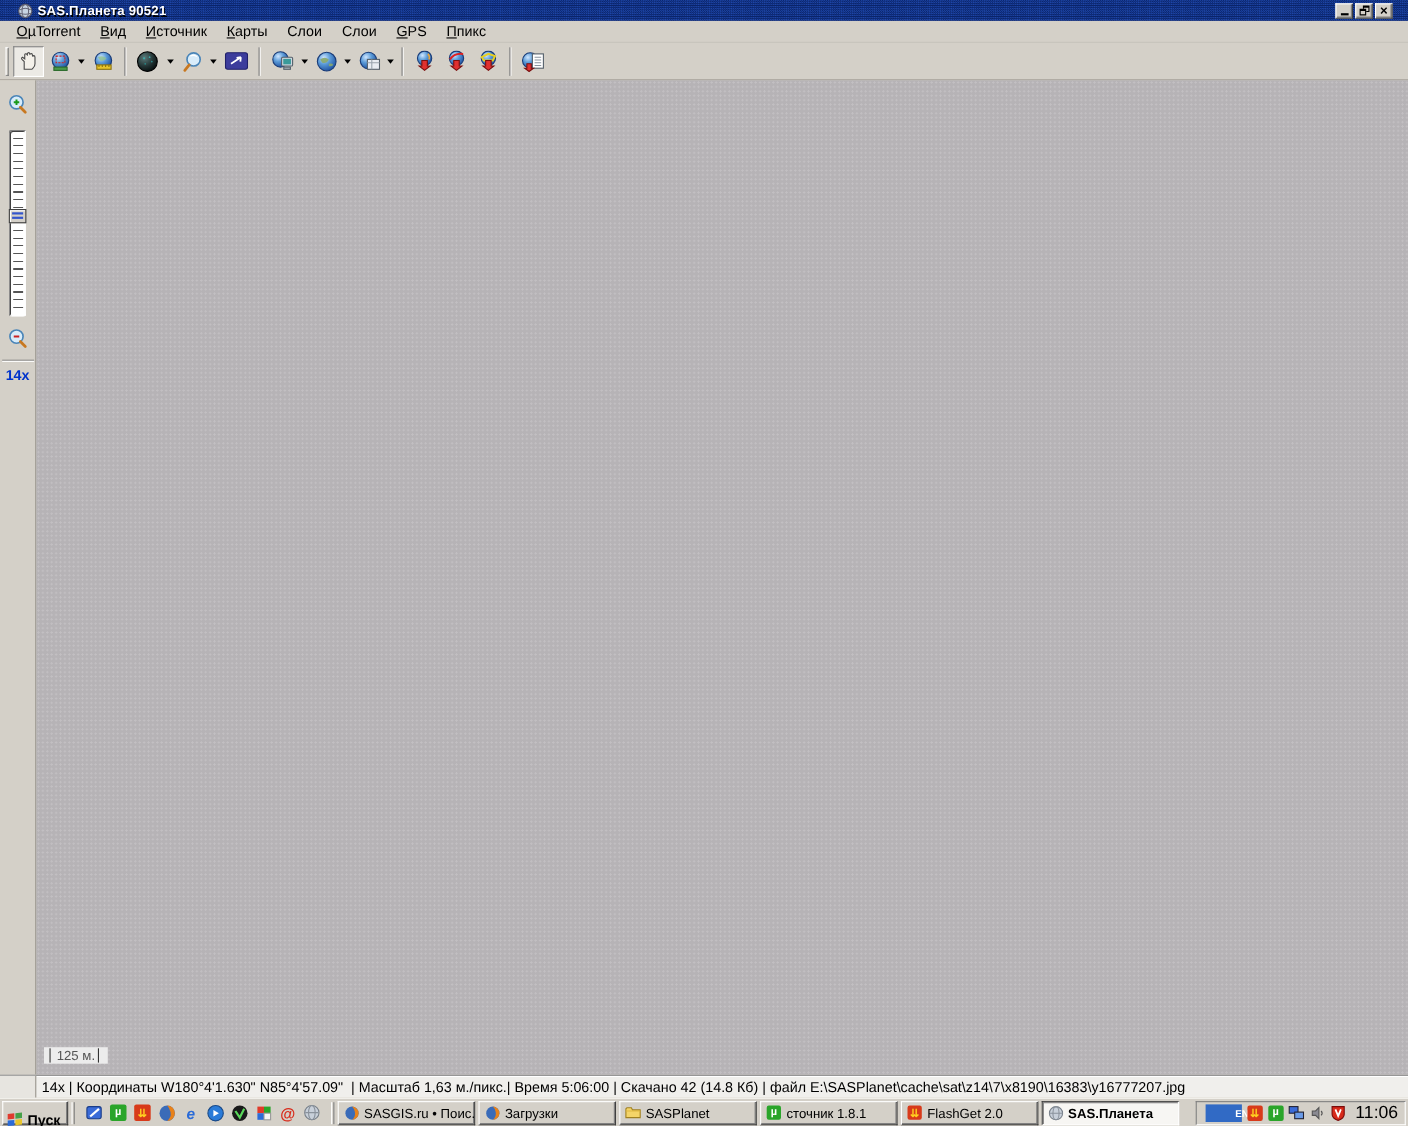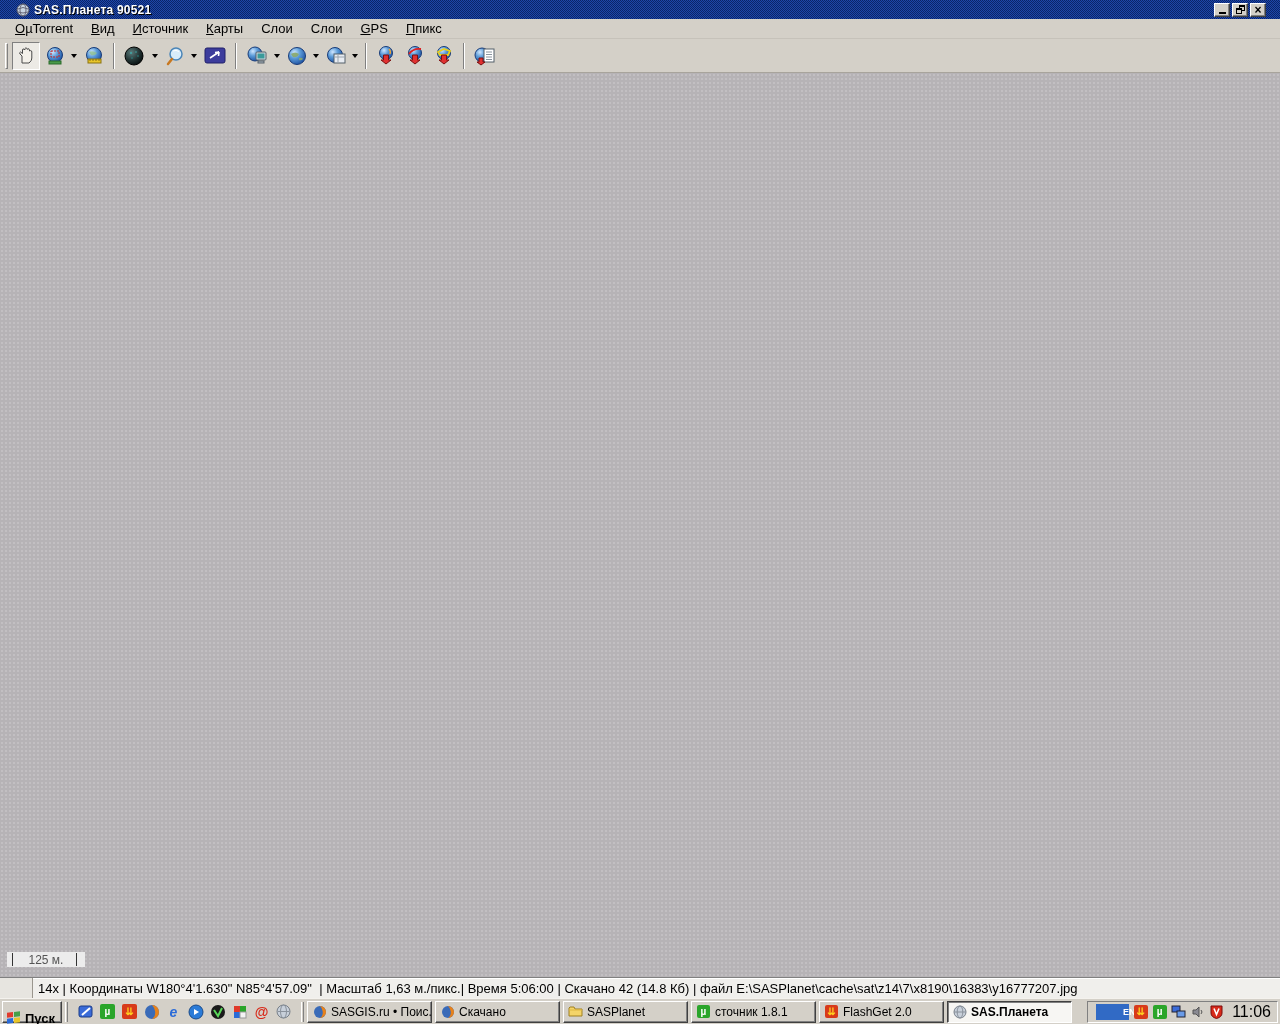--- a/index.html
+++ b/index.html
@@ -54,21 +54,21 @@
   .zoom-slider { position:relative; width:16px; height:170px; margin:10px 0; background:#fff; border:1px solid; border-color:#808080 #fff #fff #808080; box-shadow:inset 1px 1px 0 #404040; border-radius:3px; }
   .zoom-ticks { position:absolute; left:3px; top:6px; width:9px; height:158px;
     background-image:repeating-linear-gradient(to bottom, #555 0 1px, transparent 1px 7px); }
   .zoom-thumb { position:absolute; left:-1px; top:42%; width:16px; height:13px; background:#d4d0c8; border:1px solid #404040; box-shadow:inset 1px 1px 0 #fff; }
   .zoom-thumb i { display:block; height:2px; margin:2px 2px 0 2px; background:#3355cc; }
   .sidebar-sep { width:29px; border-top:1px solid #808080; border-bottom:1px solid #fff; margin:6px 0 4px 0; }
   .zoom-label { font-weight:bold; font-size:13px; color:#0033cc; }
 
   .map { position:relative; flex:1 1 auto; background-color:#b6b3b6;
     background-image:radial-gradient(#c2bfc2 1px, transparent 1px); background-size:4px 4px; }
-  .scalebar { position:absolute; left:7px; bottom:10px; width:78px; height:15px; background:#ececec; display:flex; align-items:center; justify-content:center; }
+  .scalebar { position:absolute; left:7px; bottom:10px; width:58px; height:15px; background:#ececec; display:flex; align-items:center; justify-content:center; }
   .scalebar::before, .scalebar::after { content:""; position:absolute; top:1px; bottom:1px; width:1px; background:#333; }
   .scalebar::before { left:5px; } .scalebar::after { right:8px; }
   .scalebar span { font-size:12px; color:#555; }
 
   
   .statusbar { height:21px; flex:0 0 21px; background:#f0efec; border-top:1px solid #808080; box-shadow:inset 0 1px 0 #fff; display:flex; align-items:center; }
   .status-left { width:33px; flex:0 0 33px; height:100%; background:#e7e5e0; border-right:1px solid #9a968e; }
   .status-text { padding-left:5px; font-size:13px; white-space:pre; overflow:hidden; }
 
   
@@ -284,20 +284,45 @@
         <svg width="22" height="20">
           <circle cx="8" cy="9" r="7" fill="url(#globeGrad)" stroke="#1a3c78"></circle>
           <rect x="10" y="3" width="10" height="13" fill="#fff" stroke="#55606a"></rect>
           <path d="M12 6 h6 M12 8.5 h6 M12 11 h6 M12 13.5 h6" stroke="#8a949e"></path>
           <path d="M7 12 l4 3 -2 0 0 4 -4 0 0 -4 -2 0 Z" transform="rotate(180 7 15.5)" fill="#e03030" stroke="#7a1010"></path>
         </svg>
       </span>
     </div>
 
     <div class="workarea">
+      <div class="zoom-sidebar">
+        <span>
+          <svg width="20" height="20">
+            <circle cx="9" cy="8" r="6" fill="#d8ecfa" stroke="#4a85b8" stroke-width="1.5"></circle>
+            <path d="M12.5 12.5 L17 17" stroke="#c87820" stroke-width="2.5" stroke-linecap="round"></path>
+            <path d="M9 5.5 L9 10.5 M6.5 8 L11.5 8" stroke="#1a9a1a" stroke-width="1.8"></path>
+          </svg>
+        </span>
+        <span class="zoom-slider">
+          <span class="zoom-ticks"></span>
+          <span class="zoom-thumb">
+              <i></i>
+              <i></i>
+            </span>
+        </span>
+        <span>
+          <svg width="20" height="20">
+            <circle cx="9" cy="8" r="6" fill="#d8ecfa" stroke="#4a85b8" stroke-width="1.5"></circle>
+            <path d="M12.5 12.5 L17 17" stroke="#c87820" stroke-width="2.5" stroke-linecap="round"></path>
+            <path d="M6.5 8 L11.5 8" stroke="#cc2222" stroke-width="1.8"></path>
+          </svg>
+        </span>
+        <span class="sidebar-sep"></span>
+        <span class="zoom-label">14x</span>
+      </div>
 
       <div class="map">
         <div class="scalebar">
           <span>125 м.</span>
         </div>
       </div>
     </div>
 
     <div class="statusbar">
       <span class="status-left"></span>
@@ -384,21 +409,21 @@
           </span>
         <span>SASGIS.ru • Поис...</span>
       </span>
       <span class="task-btn">
         <span class="ti">
             <svg width="14" height="14">
               <circle cx="7" cy="7" r="6" fill="#3a6bb8"></circle>
               <path d="M7 1 A6 6 0 0 1 13 7 A6 6 0 0 1 7 13 Q10.5 10.5 9.6 6 Q9 2.7 7 1" fill="#e8821a"></path>
             </svg>
           </span>
-        <span>Скачано</span>
+        <span>Загрузки</span>
       </span>
       <span class="task-btn">
         <span class="ti">
             <svg width="15" height="13">
               <path d="M1 3 L1 11 L14 11 L14 4 L7 4 L6 2 L2 2 Z" fill="#f4d468" stroke="#a08020"></path>
               <path d="M1 5 L14 5" stroke="#e0b840"></path>
             </svg>
           </span>
         <span>SASPlanet</span>
       </span>

